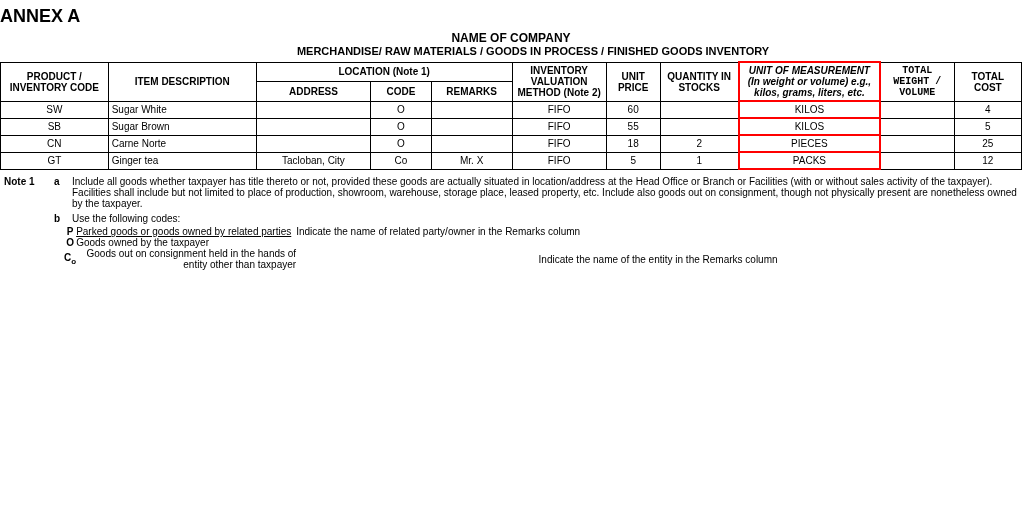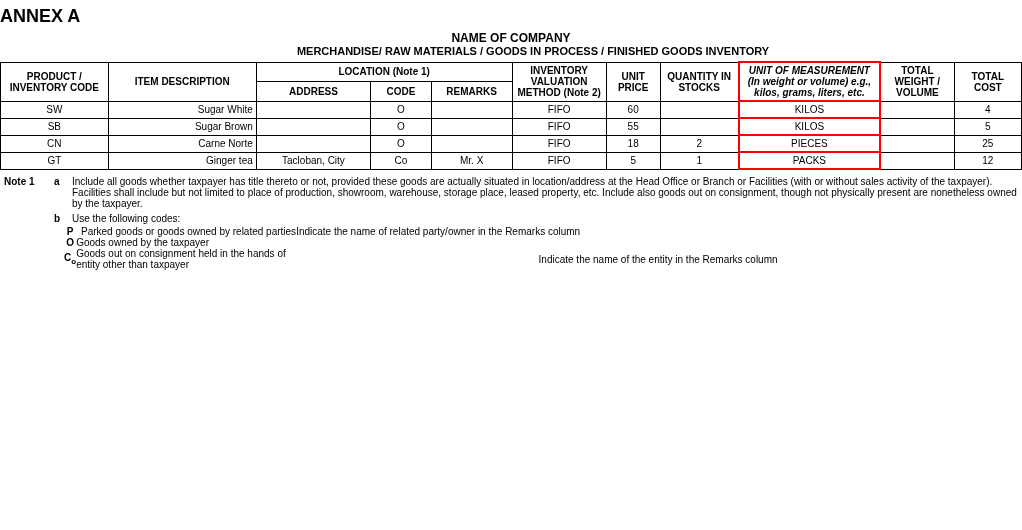--- a/index.html
+++ b/index.html
@@ -77,33 +77,34 @@
     .col-qty {
       width: 55px;
     }
     .col-uom {
       width: 105px;
       border: 2px solid red !important;
       font-style: italic;
     }
     .col-total-weight {
       width: 55px;
+      font-family: Liberation Mono, monospace;
     }
     .col-total-cost {
       width: 50px;
       margin-left: 11px;
     }
     .highlight-uom {
       border: 2px solid red !important;
     }
     .data-row td {
       text-align: center;
     }
     .data-row td.left-align {
-      text-align: right;
+      text-align: left;
     }
 
     
     .notes-section {
       padding: 6px 2px 2px 4px;
       font-size: 10px;
     }
     .note-label {
       min-width: 50px;
       font-weight: bold;
@@ -213,28 +214,28 @@
   <div style="display:flex; margin-bottom:2px;">
     <div class="note-label"></div>
     <div class="note-sub-label">b</div>
     <div class="note-content">Use the following codes:</div>
   </div>
 
   <table style="width:100%; font-size:10px; border-collapse:collapse;">
     <tbody id="codes-body">
         <tr>
           <td style="width: 60px; text-align: center; font-weight: bold; padding-left: 60px;">P</td>
-          <td style="width: 220px; text-align: right;">Parked goods or goods owned by related parties</td>
+          <td style="width: 220px; text-align: left; text-decoration: underline;">Parked goods or goods owned by related parties</td>
           <td style="text-align: left;">Indicate the name of related party/owner in the Remarks column</td>
         </tr>
         <tr>
           <td style="width: 60px; text-align: center; font-weight: bold; padding-left: 60px;">O</td>
           <td style="width: 220px; text-align: left;">Goods owned by the taxpayer</td>
           <td style="text-align: left;"></td>
         </tr>
         <tr>
           <td style="width: 60px; text-align: center; font-weight: bold; padding-left: 60px;">C<sub>o</sub></td>
-          <td style="width: 220px; text-align: left;">Goods out on consignment held in the hands of entity other than taxpayer</td>
+          <td style="width: 220px; text-align: right;">Goods out on consignment held in the hands of entity other than taxpayer</td>
           <td style="text-align: center;">Indicate the name of the entity in the Remarks column</td>
         </tr>
       </tbody>
   </table>
 </div>
 
 </body></html>

